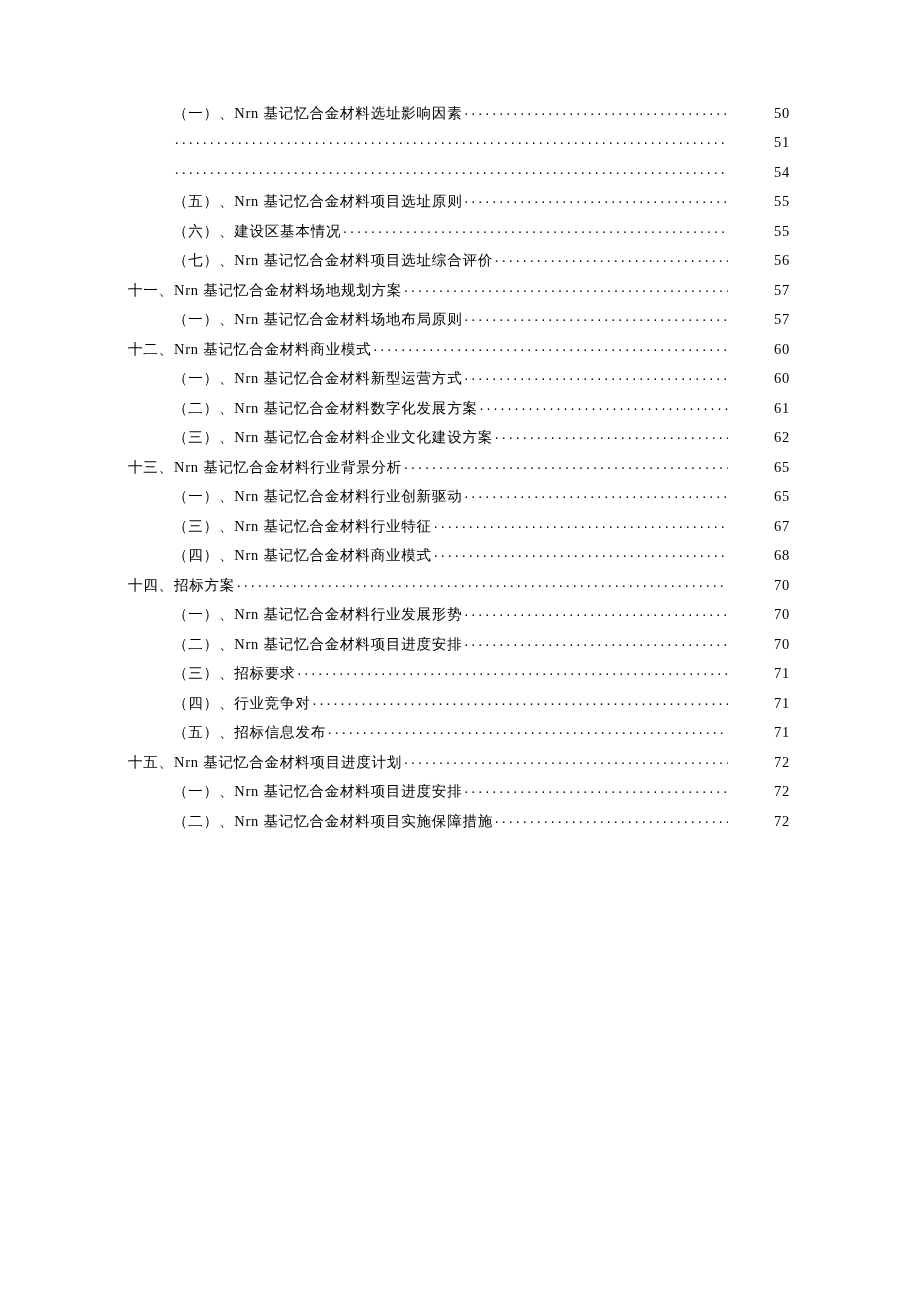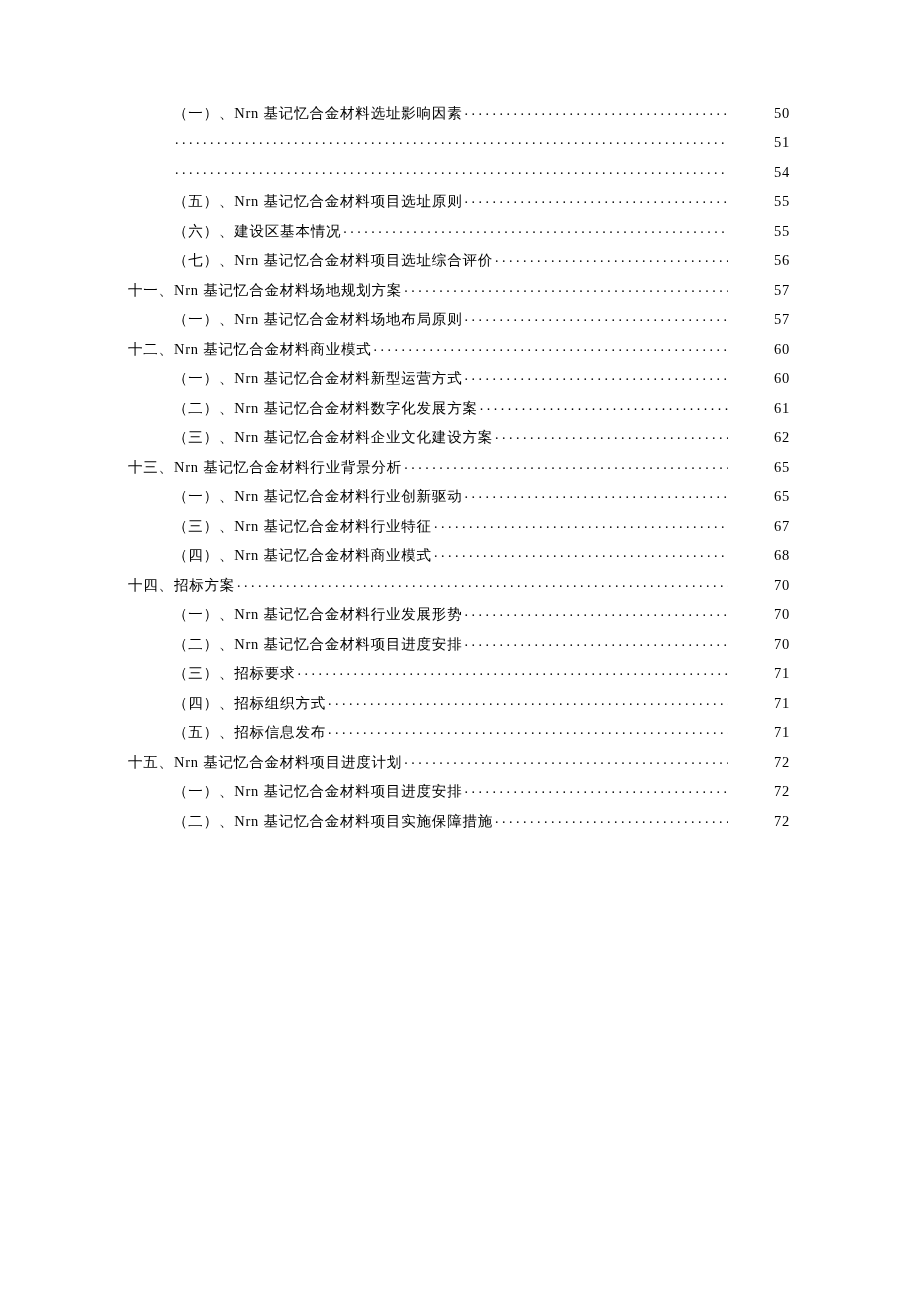--- a/index.html
+++ b/index.html
@@ -151,21 +151,21 @@
         <span class="label">（二）、Nrn 基记忆合金材料项目进度安排</span>
         <span class="dots"></span>
         <span class="pg">70</span>
       </div>
       <div class="toc-line l2">
         <span class="label">（三）、招标要求</span>
         <span class="dots"></span>
         <span class="pg">71</span>
       </div>
       <div class="toc-line l2">
-        <span class="label">（四）、招标组织方式</span>
+        <span class="label">（四）、行业竞争对</span>
         <span class="dots"></span>
         <span class="pg">71</span>
       </div>
       <div class="toc-line l2">
         <span class="label">（五）、招标信息发布</span>
         <span class="dots"></span>
         <span class="pg">71</span>
       </div>
       <div class="toc-line l1">
         <span class="label">十五、Nrn 基记忆合金材料项目进度计划</span>

